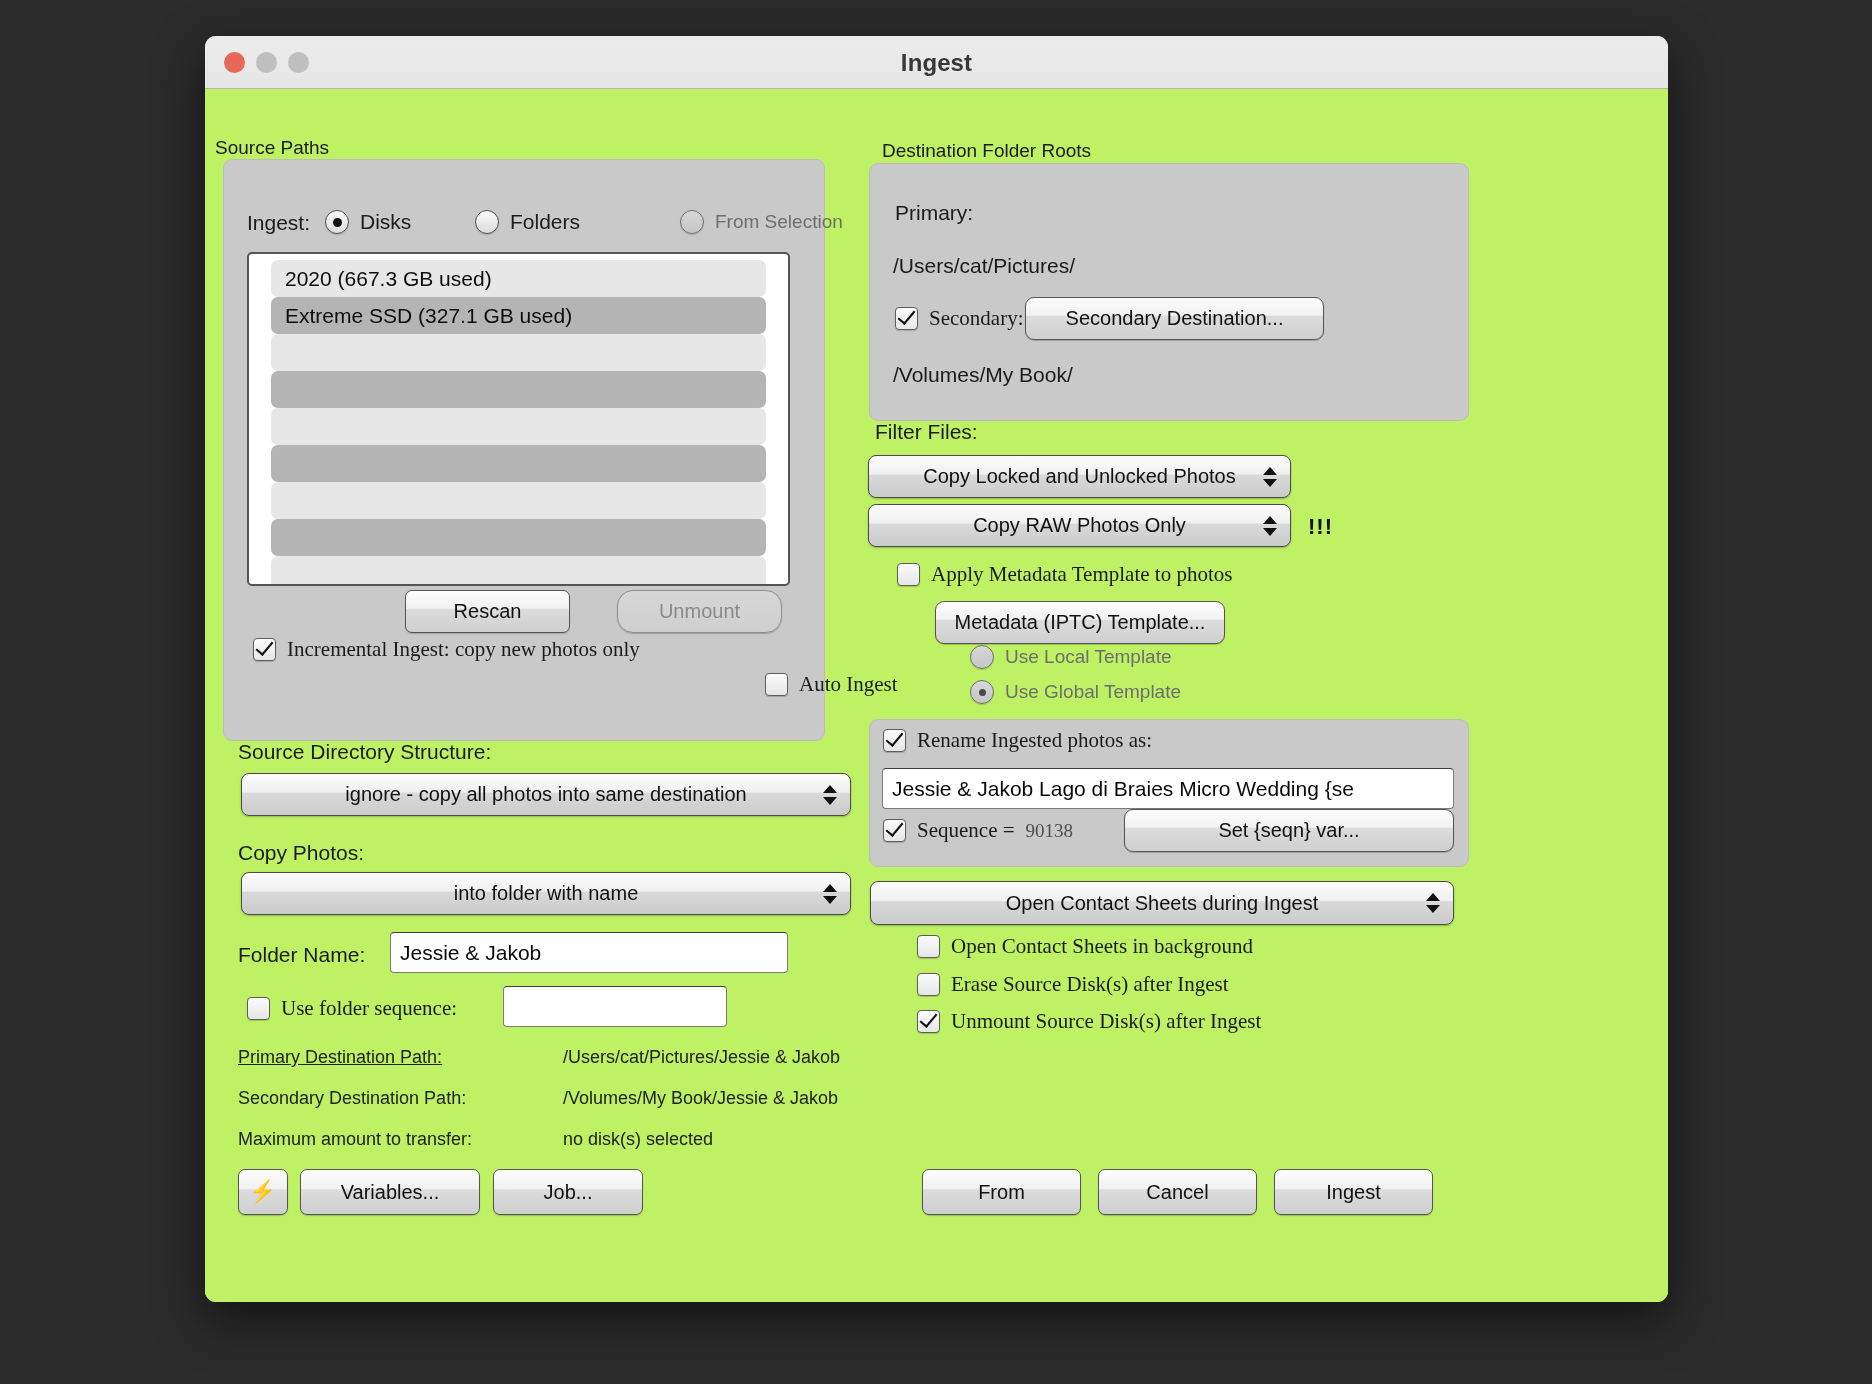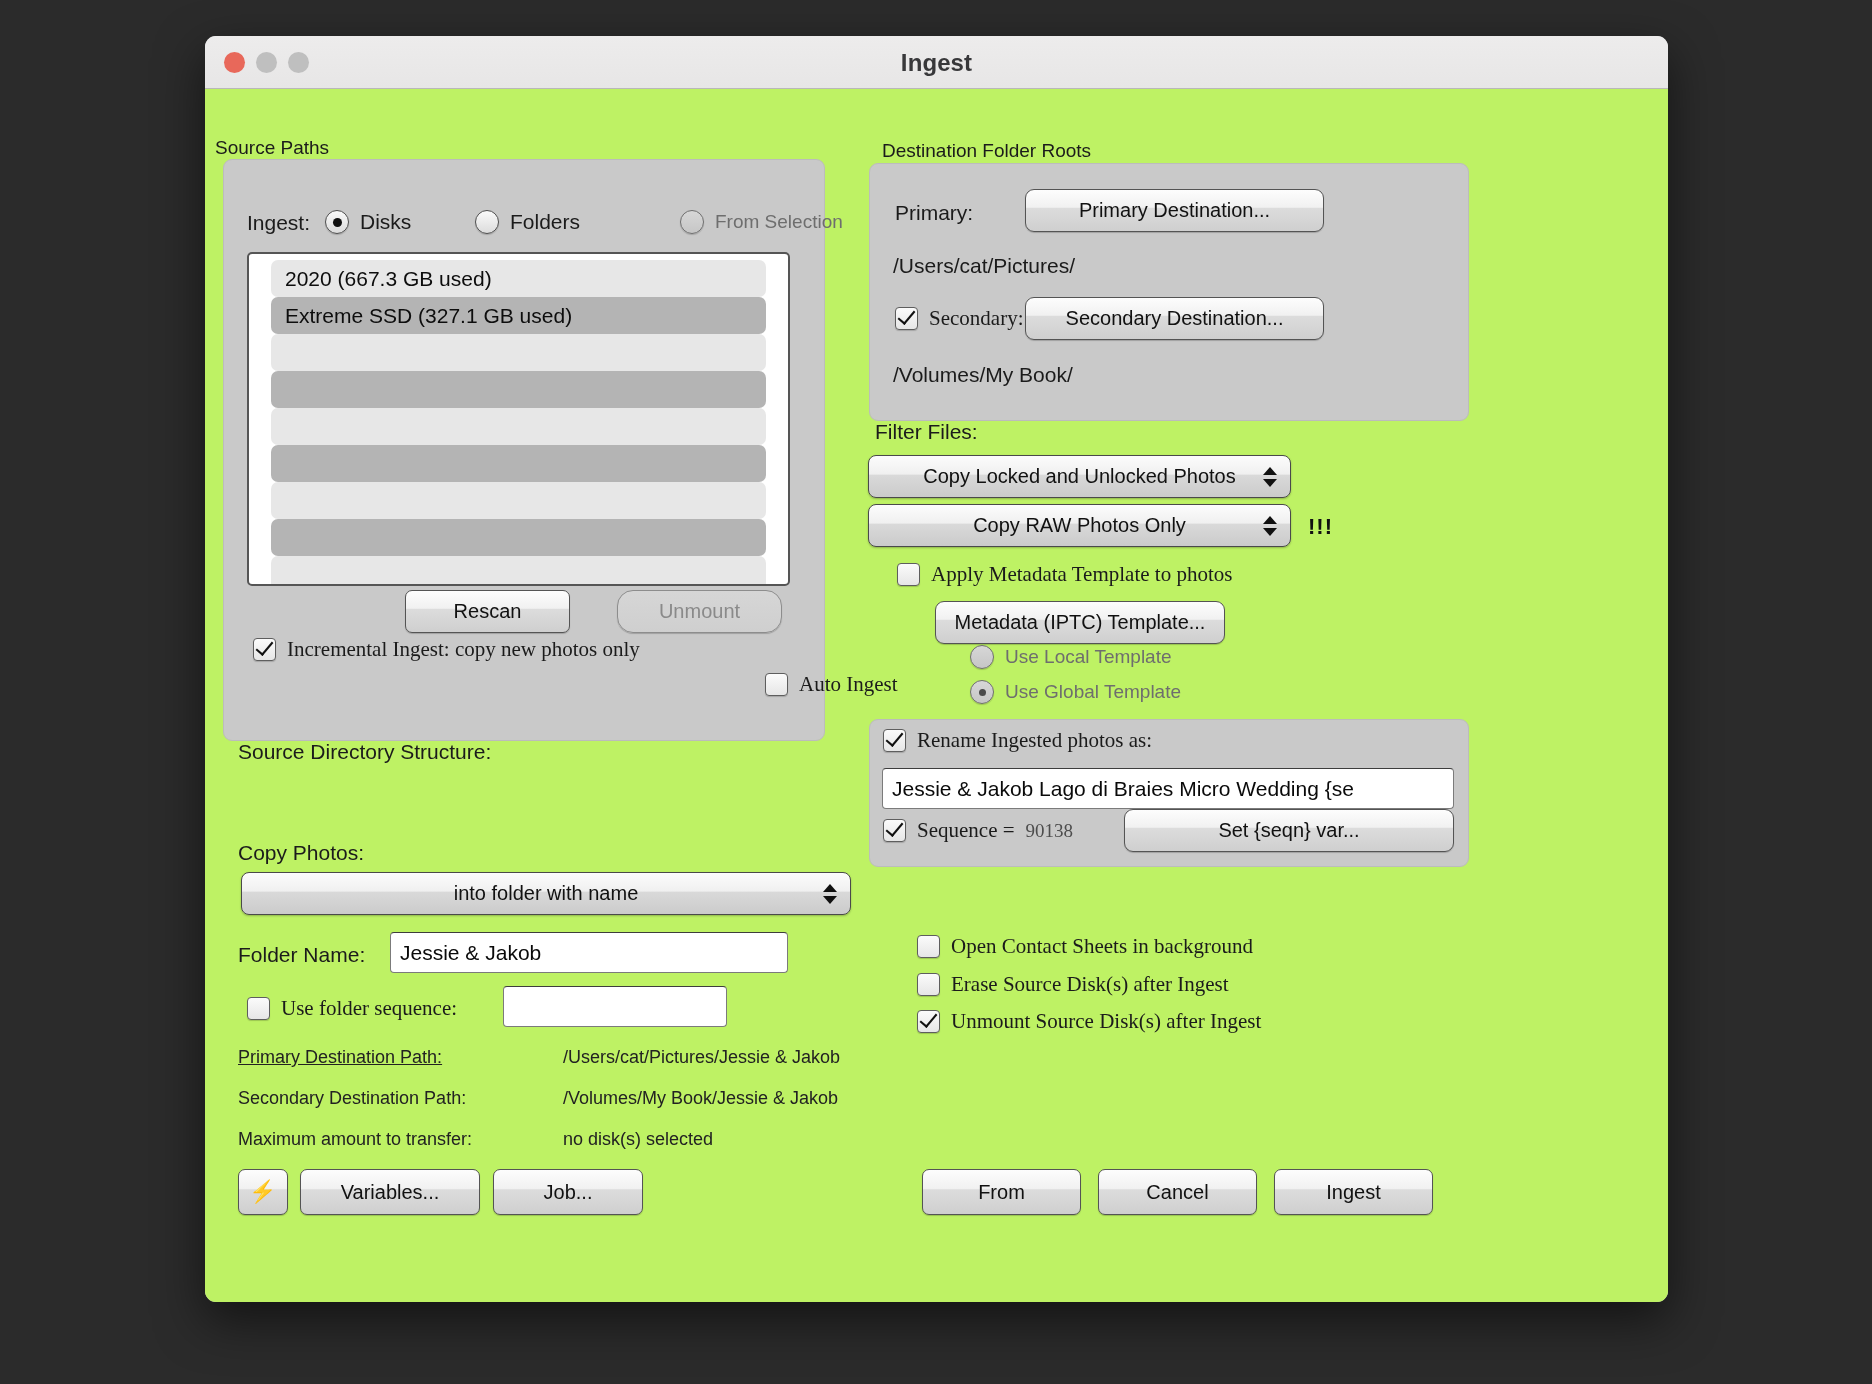--- a/index.html
+++ b/index.html
@@ -258,20 +258,27 @@
         <span class="lbl">Incremental Ingest: copy new photos only</span>
       </div>
 
       <div class="cbwrap" style="left:560px;top:583px;">
         <span class="cb"></span>
         <span class="lbl">Auto Ingest</span>
       </div>
 
       <div style="position:absolute;left:33px;top:651px;" class="lbl">Source Directory Structure:</div>
 
+      <div class="popup" style="left:36px;top:684px;width:608px;height:41px;">
+        <span>ignore - copy all photos into same destination</span>
+        <span class="arrows">
+          <span class="ar-up"></span>
+            <span class="ar-dn"></span>
+        </span>
+      </div>
 
       <div style="position:absolute;left:33px;top:752px;" class="lbl">Copy Photos:</div>
 
       <div class="popup" style="left:36px;top:783px;width:608px;height:41px;">
         <span>into folder with name</span>
         <span class="arrows">
           <span class="ar-up"></span>
             <span class="ar-dn"></span>
         </span>
       </div>
@@ -298,21 +305,20 @@
         <span class="bolt">⚡</span>
       </div>
       <div class="btn" style="left:95px;top:1080px;width:178px;height:44px;">Variables...</div>
       <div class="btn" style="left:288px;top:1080px;width:148px;height:44px;">Job...</div>
 
       <div style="position:absolute;left:677px;top:51px;" class="grouplabel">Destination Folder Roots</div>
 
       <div class="groupbox" style="left:664px;top:74px;width:598px;height:256px;"></div>
 
       <div style="position:absolute;left:690px;top:112px;" class="lbl">Primary:</div>
-      <div class="btn pill" style="left:820px;top:100px;width:297px;height:41px;">Primary Destination...</div>
       <div style="position:absolute;left:688px;top:165px;" class="lbl">/Users/cat/Pictures/</div>
 
       <div class="cbwrap" style="left:690px;top:217px;">
         <span class="cb checked"></span>
         <span class="lbl">Secondary:</span>
       </div>
       <div class="btn pill" style="left:820px;top:208px;width:297px;height:41px;">Secondary Destination...</div>
       <div style="position:absolute;left:688px;top:274px;" class="lbl">/Volumes/My Book/</div>
 
       <div style="position:absolute;left:670px;top:331px;" class="lbl">Filter Files:</div>
@@ -360,20 +366,27 @@
       <div class="tfield" style="left:677px;top:679px;width:572px;height:41px;">Jessie &amp; Jakob Lago di Braies Micro Wedding {se</div>
 
       <div class="cbwrap" style="left:678px;top:729px;">
         <span class="cb checked"></span>
         <span class="lbl">Sequence =</span>
         <span class="lbl-dim" style="color:#4d4d4d">90138</span>
       </div>
 
       <div class="btn pill" style="left:919px;top:720px;width:328px;height:41px;">Set {seqn} var...</div>
 
+      <div class="popup" style="left:665px;top:792px;width:582px;height:42px;">
+        <span>Open Contact Sheets during Ingest</span>
+        <span class="arrows">
+          <span class="ar-up"></span>
+            <span class="ar-dn"></span>
+        </span>
+      </div>
 
       <div class="cbwrap" style="left:712px;top:845px;">
         <span class="cb"></span>
         <span class="lbl">Open Contact Sheets in background</span>
       </div>
       <div class="cbwrap" style="left:712px;top:883px;">
         <span class="cb"></span>
         <span class="lbl">Erase Source Disk(s) after Ingest</span>
       </div>
       <div class="cbwrap" style="left:712px;top:920px;">

